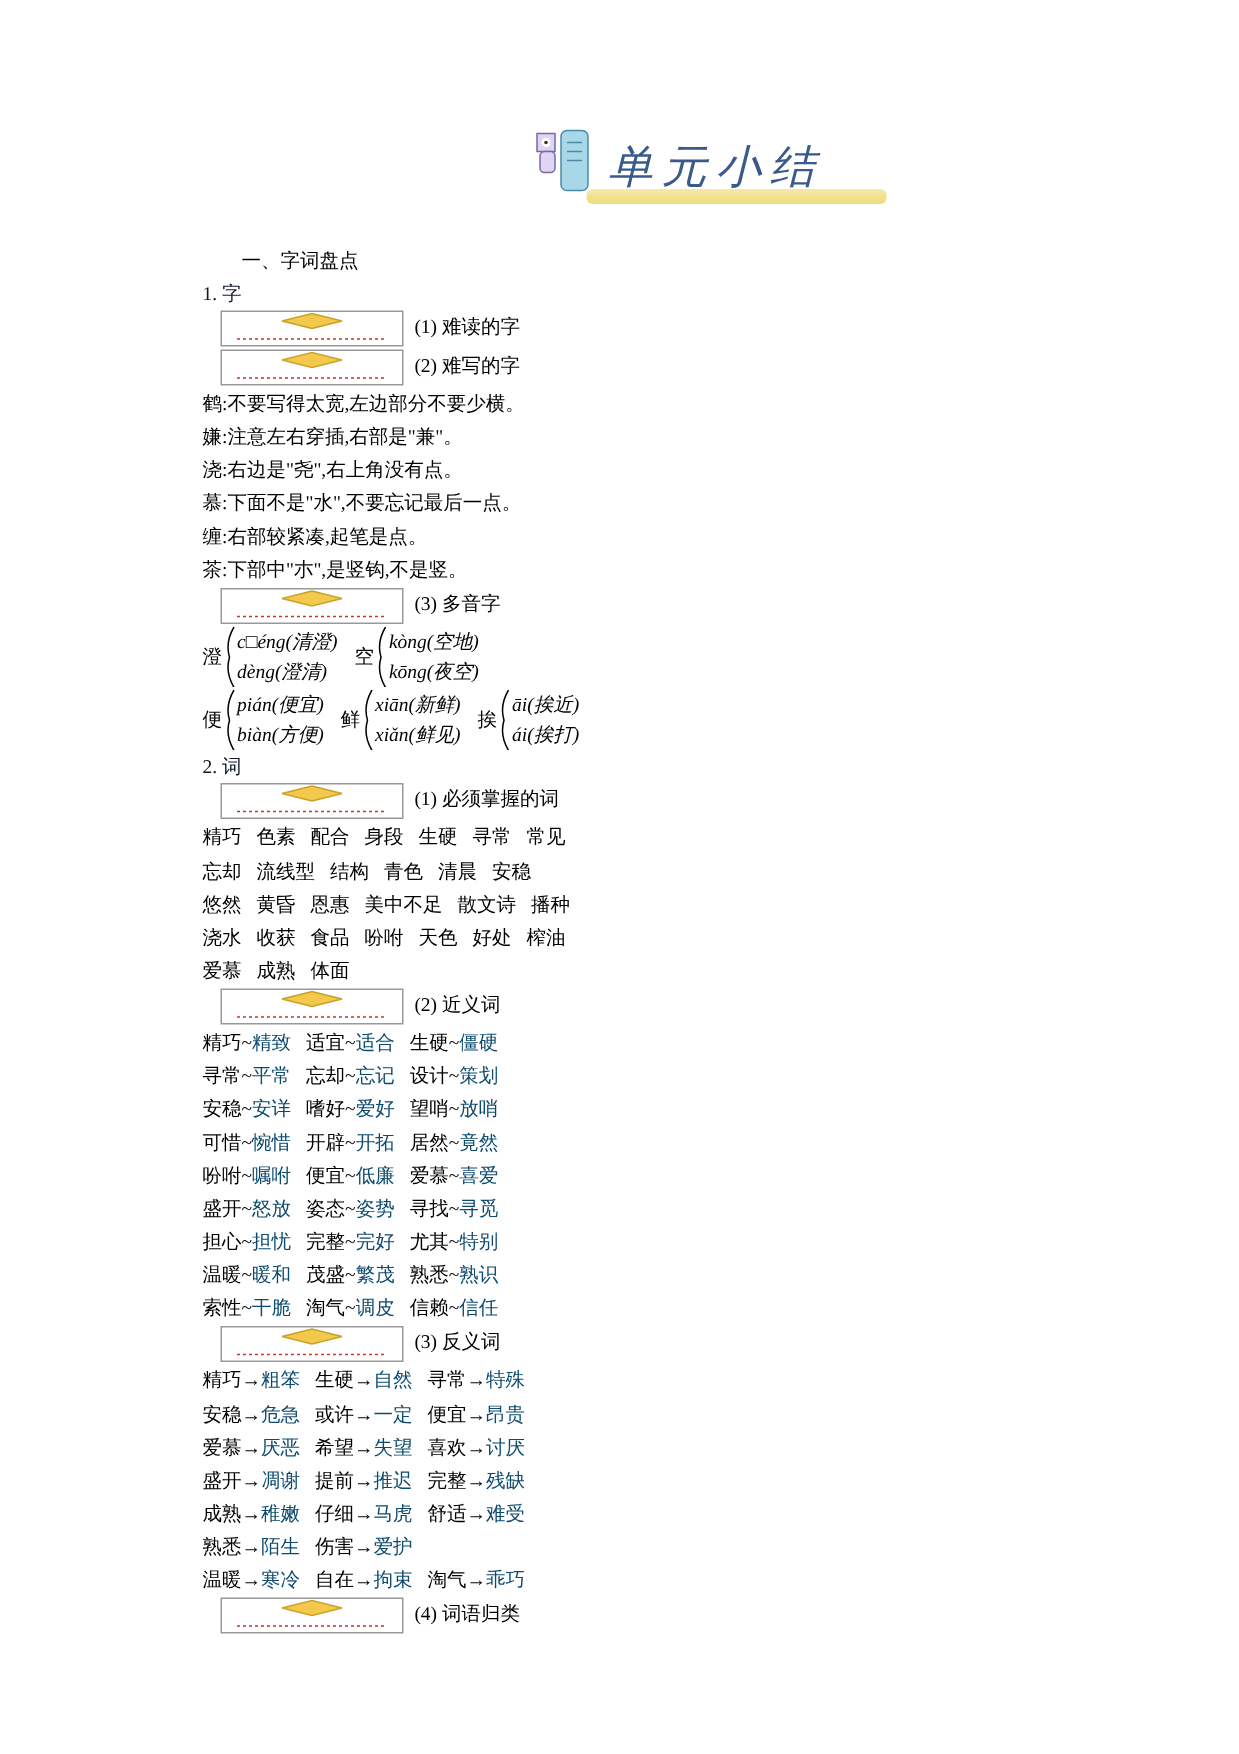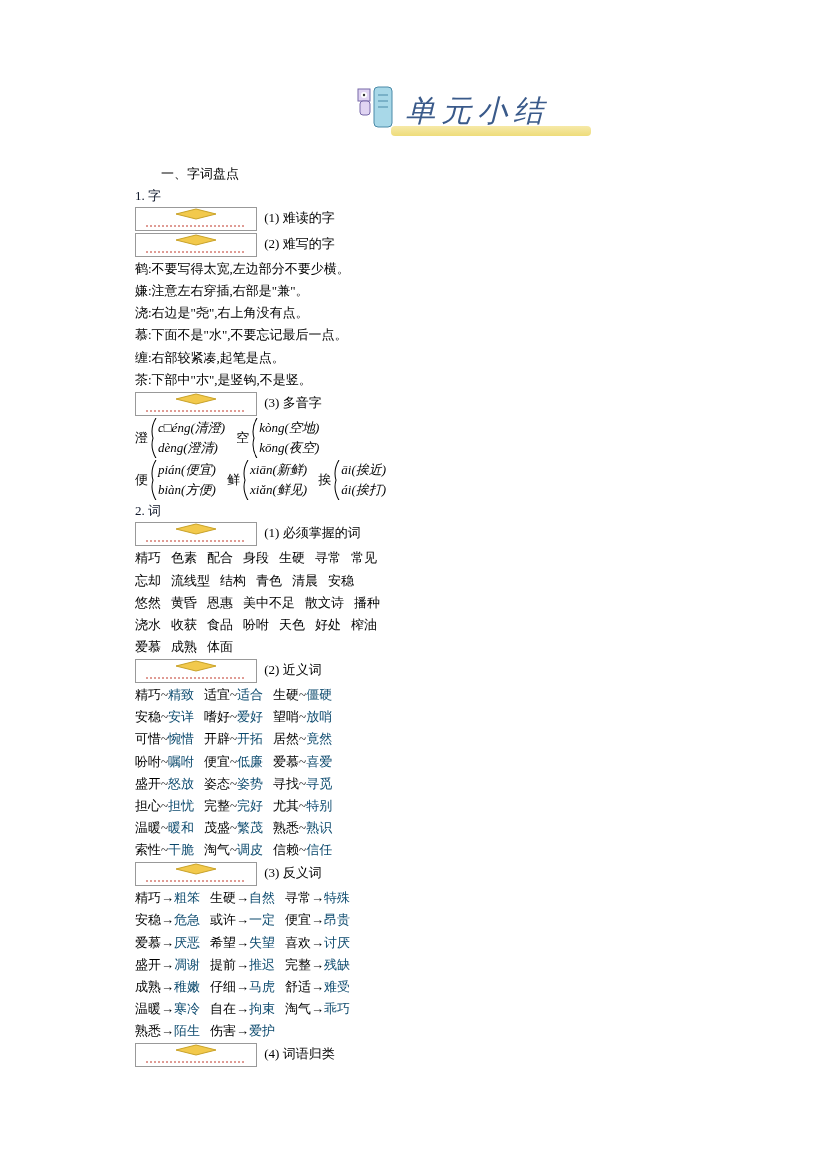--- a/index.html
+++ b/index.html
@@ -62,21 +62,21 @@
     height: 22px;
     border: 1px solid #999;
     position: relative;
     vertical-align: middle;
     background: #fff;
     margin-right: 4px;
     overflow: hidden;
   }
   .box svg { display:block; }
   .line {
-    margin: 2px 0;
+    margin: 2px 12px;
     line-height: 1.5;
   }
   .para {
     margin: 2px 0;
     line-height: 1.55;
   }
   .word-line {
     margin: 2px 0;
     line-height: 1.55;
   }
@@ -262,20 +262,21 @@
       <svg width="120" height="22">
           <polygon points="40,6 60,1 80,6 60,11" fill="#f2c94c" stroke="#c9a227"></polygon>
           <line x1="10" y1="18" x2="110" y2="18" stroke="#c0392b" stroke-dasharray="2,2" stroke-width="1"></line>
         </svg>
     </span>
     <span>(2) 近义词</span>
   </div>
 
   <div id="synonyms">
       <p class="syn-line"><span class="pair">精巧~<span class="teal">精致</span></span><span class="pair">适宜~<span class="teal">适合</span></span><span class="pair">生硬~<span class="teal">僵硬</span></span></p>
+      <p class="syn-line"><span class="pair">寻常~<span class="teal">平常</span></span><span class="pair">忘却~<span class="teal">忘记</span></span><span class="pair">设计~<span class="teal">策划</span></span></p>
       <p class="syn-line"><span class="pair">安稳~<span class="teal">安详</span></span><span class="pair">嗜好~<span class="teal">爱好</span></span><span class="pair">望哨~<span class="teal">放哨</span></span></p>
       <p class="syn-line"><span class="pair">可惜~<span class="teal">惋惜</span></span><span class="pair">开辟~<span class="teal">开拓</span></span><span class="pair">居然~<span class="teal">竟然</span></span></p>
       <p class="syn-line"><span class="pair">吩咐~<span class="teal">嘱咐</span></span><span class="pair">便宜~<span class="teal">低廉</span></span><span class="pair">爱慕~<span class="teal">喜爱</span></span></p>
       <p class="syn-line"><span class="pair">盛开~<span class="teal">怒放</span></span><span class="pair">姿态~<span class="teal">姿势</span></span><span class="pair">寻找~<span class="teal">寻觅</span></span></p>
       <p class="syn-line"><span class="pair">担心~<span class="teal">担忧</span></span><span class="pair">完整~<span class="teal">完好</span></span><span class="pair">尤其~<span class="teal">特别</span></span></p>
       <p class="syn-line"><span class="pair">温暖~<span class="teal">暖和</span></span><span class="pair">茂盛~<span class="teal">繁茂</span></span><span class="pair">熟悉~<span class="teal">熟识</span></span></p>
       <p class="syn-line"><span class="pair">索性~<span class="teal">干脆</span></span><span class="pair">淘气~<span class="teal">调皮</span></span><span class="pair">信赖~<span class="teal">信任</span></span></p>
     </div>
 
   <div class="line">
@@ -287,22 +288,22 @@
     </span>
     <span>(3) 反义词</span>
   </div>
 
   <div id="antonyms">
       <p class="ant-line"><span class="pair">精巧<span class="arrow">→</span><span class="teal">粗笨</span></span><span class="pair">生硬<span class="arrow">→</span><span class="teal">自然</span></span><span class="pair">寻常<span class="arrow">→</span><span class="teal">特殊</span></span></p>
       <p class="ant-line"><span class="pair">安稳<span class="arrow">→</span><span class="teal">危急</span></span><span class="pair">或许<span class="arrow">→</span><span class="teal">一定</span></span><span class="pair">便宜<span class="arrow">→</span><span class="teal">昂贵</span></span></p>
       <p class="ant-line"><span class="pair">爱慕<span class="arrow">→</span><span class="teal">厌恶</span></span><span class="pair">希望<span class="arrow">→</span><span class="teal">失望</span></span><span class="pair">喜欢<span class="arrow">→</span><span class="teal">讨厌</span></span></p>
       <p class="ant-line"><span class="pair">盛开<span class="arrow">→</span><span class="teal">凋谢</span></span><span class="pair">提前<span class="arrow">→</span><span class="teal">推迟</span></span><span class="pair">完整<span class="arrow">→</span><span class="teal">残缺</span></span></p>
       <p class="ant-line"><span class="pair">成熟<span class="arrow">→</span><span class="teal">稚嫩</span></span><span class="pair">仔细<span class="arrow">→</span><span class="teal">马虎</span></span><span class="pair">舒适<span class="arrow">→</span><span class="teal">难受</span></span></p>
+      <p class="ant-line"><span class="pair">熟悉<span class="arrow">→</span><span class="teal">陌生</span></span><span class="pair">伤害<span class="arrow">→</span><span class="teal">爱护</span></span></p>
       <p class="ant-line"><span class="pair">温暖<span class="arrow">→</span><span class="teal">寒冷</span></span><span class="pair">自在<span class="arrow">→</span><span class="teal">拘束</span></span><span class="pair">淘气<span class="arrow">→</span><span class="teal">乖巧</span></span></p>
-      <p class="ant-line"><span class="pair">熟悉<span class="arrow">→</span><span class="teal">陌生</span></span><span class="pair">伤害<span class="arrow">→</span><span class="teal">爱护</span></span></p>
     </div>
 
   <div class="line">
     <span class="box">
       <svg width="120" height="22">
           <polygon points="40,6 60,1 80,6 60,11" fill="#f2c94c" stroke="#c9a227"></polygon>
           <line x1="10" y1="18" x2="110" y2="18" stroke="#c0392b" stroke-dasharray="2,2" stroke-width="1"></line>
         </svg>
     </span>
     <span>(4) 词语归类</span>

